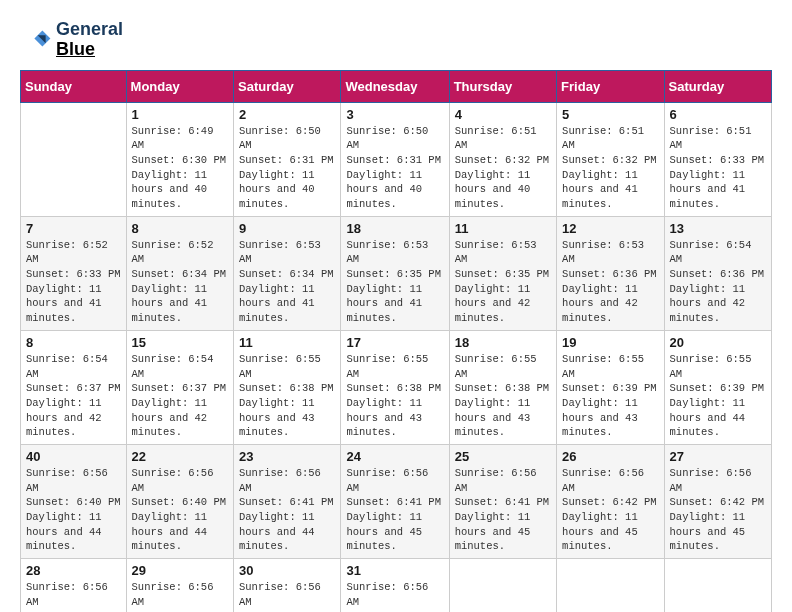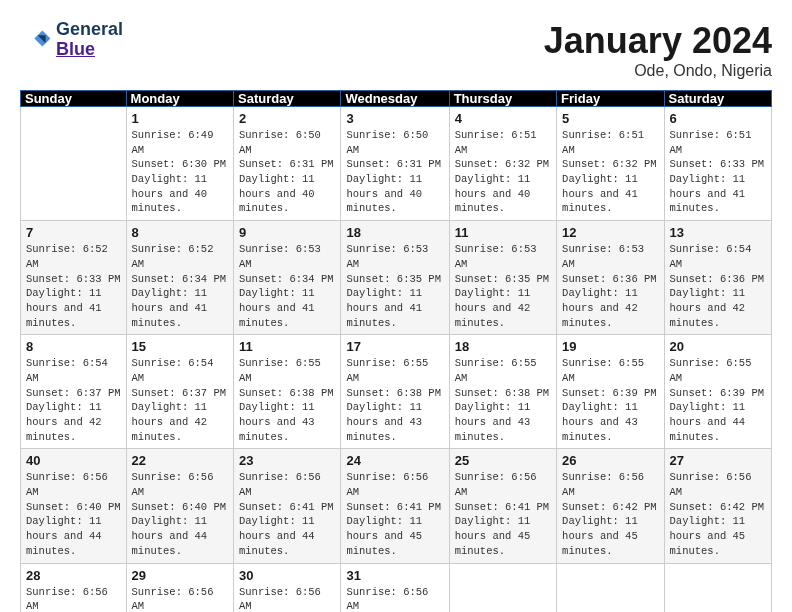--- a/index.html
+++ b/index.html
@@ -21,21 +21,21 @@
       align-items: center;
       gap: 4px;
     }
     .logo-text {
       font-size: 18px;
       font-weight: bold;
       color: #1a3a5c;
       line-height: 1.1;
     }
     .logo-text span {
-      color: #4c1d95;
+      color: #000000;
       text-decoration: underline;
     }
     .logo-icon {
       width: 32px;
       height: 32px;
     }
     .title-area {
       text-align: right;
     }
     .month-title {
@@ -46,23 +46,23 @@
     .location {
       font-size: 16px;
       color: #333;
     }
     table {
       width: 100%;
       border-collapse: collapse;
       font-size: 11px;
     }
     thead tr th {
-      background-color: #000000;
+      background-color: #be185d;
       color: #fff;
-      padding: 0 4px;
+      padding: 8px 4px;
       text-align: left;
       font-size: 13px;
       font-weight: bold;
       border: 1px solid #2a60a0;
     }
     tbody tr td {
       border: 1px solid #ccc;
       vertical-align: top;
       padding: 4px 5px;
       height: 80px;
@@ -92,24 +92,20 @@
   <div class="logo">
     <svg class="logo-icon" viewBox="0 0 40 40" width="40" height="40">
       <rect x="0" y="0" width="40" height="40" fill="white"></rect>
       <polygon points="28,8 38,18 28,28 18,18" fill="#4a90d9"></polygon>
       <polygon points="22,14 32,14 32,24" fill="#1a3a5c"></polygon>
     </svg>
     <div class="logo-text">
       <div>General</div>
       <div><span>Blue</span></div>
     </div>
-  </div>
-  <div class="title-area">
-    <div class="month-title">January 2024</div>
-    <div class="location">Ode, Ondo, Nigeria</div>
   </div>
 </div>
 
 <table>
   <thead>
     <tr>
     <th>Sunday</th>
         <th>Monday</th>
         <th>Saturday</th>
         <th>Wednesday</th>

